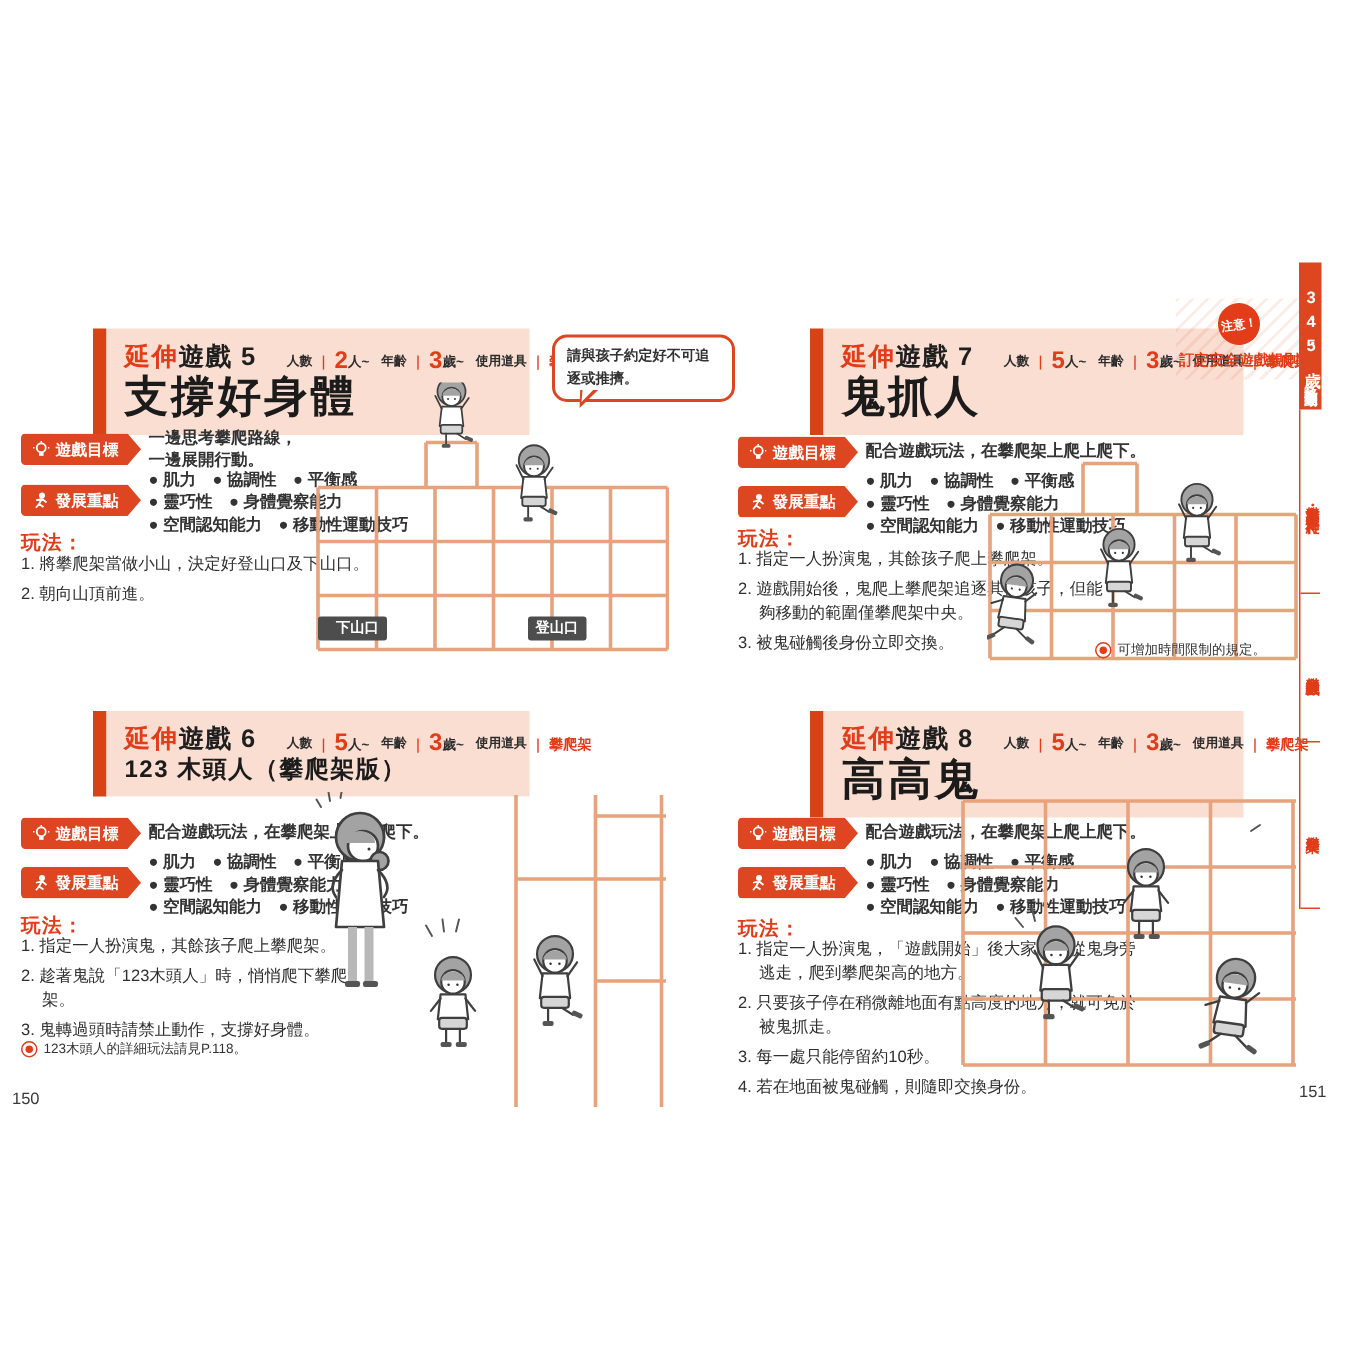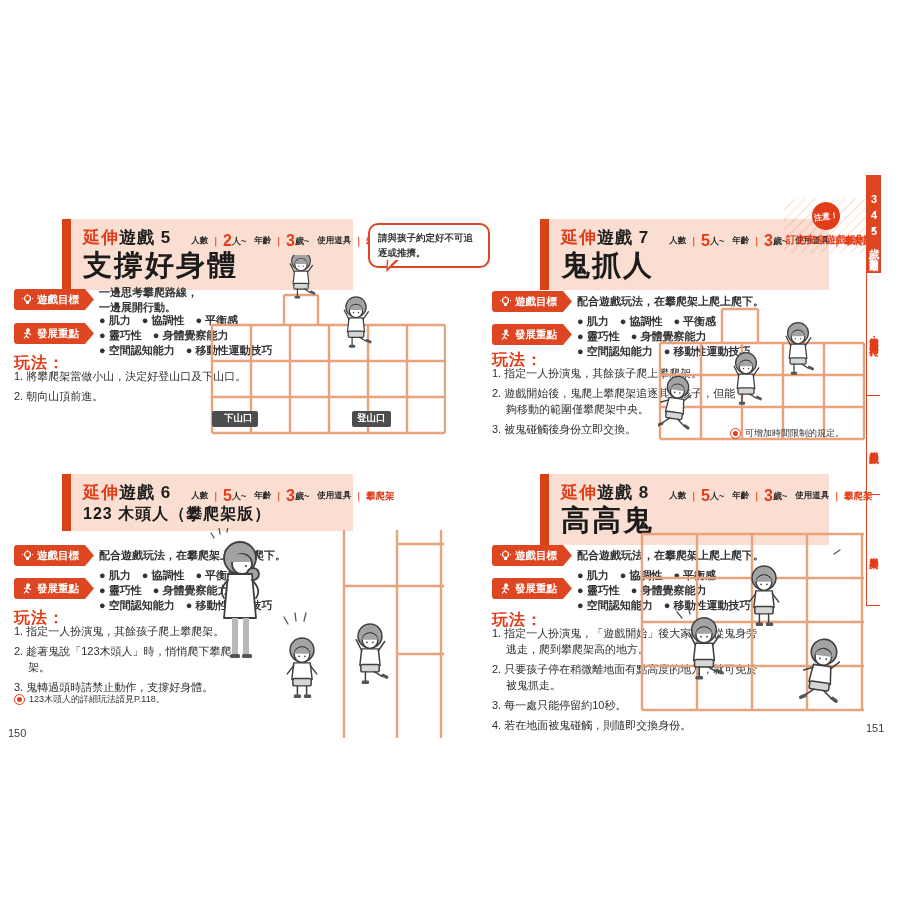--- a/index.html
+++ b/index.html
@@ -22,21 +22,21 @@
   .meta .tool{font-size:9.5px;color:var(--red);}
   .hdr-title{font-size:29px;font-weight:bold;color:#1b1b1b;letter-spacing:2px;line-height:1.1;margin-top:1px;white-space:nowrap;}
   .hdr-title.small{font-size:16px;letter-spacing:1px;}
   
   .badge{position:absolute;left:0;height:21px;display:flex;align-items:center;gap:4px;
          background:var(--accent);color:#fff;font-weight:bold;font-size:10.5px;
          padding:0 15px 0 8px;border-radius:3px;white-space:nowrap;
          clip-path:polygon(0 0,calc(100% - 9px) 0,100% 50%,calc(100% - 9px) 100%,0 100%);}
   .badge svg{flex:none;}
   .goal-text,.focus-text{position:absolute;left:85px;font-size:11px;font-weight:bold;color:var(--ink);line-height:1.35;white-space:nowrap;}
-  .howto{position:absolute;left:0;color:var(--red);font-weight:bold;font-size:16px;letter-spacing:1px;}
+  .howto{position:absolute;left:0;color:var(--red);font-weight:bold;font-size:13px;letter-spacing:1px;}
   .steps{position:absolute;left:0;font-size:11px;color:#2f2f2f;line-height:1.45;}
   .step{padding-left:14px;text-indent:-14px;margin-bottom:4px;}
   
   .bubble{position:absolute;border:2px solid var(--accent);border-radius:10px;background:#fff;
           padding:6px 8px;font-size:9.5px;color:#333;line-height:1.55;font-weight:bold;}
   .bubble::before{content:"";position:absolute;left:12px;bottom:-12px;border:6px solid transparent;
           border-top:12px solid var(--accent);transform:skewX(-28deg);}
   .bubble::after{content:"";position:absolute;left:15px;bottom:-6px;border:4px solid transparent;
           border-top:9px solid #fff;transform:skewX(-28deg);}
   

